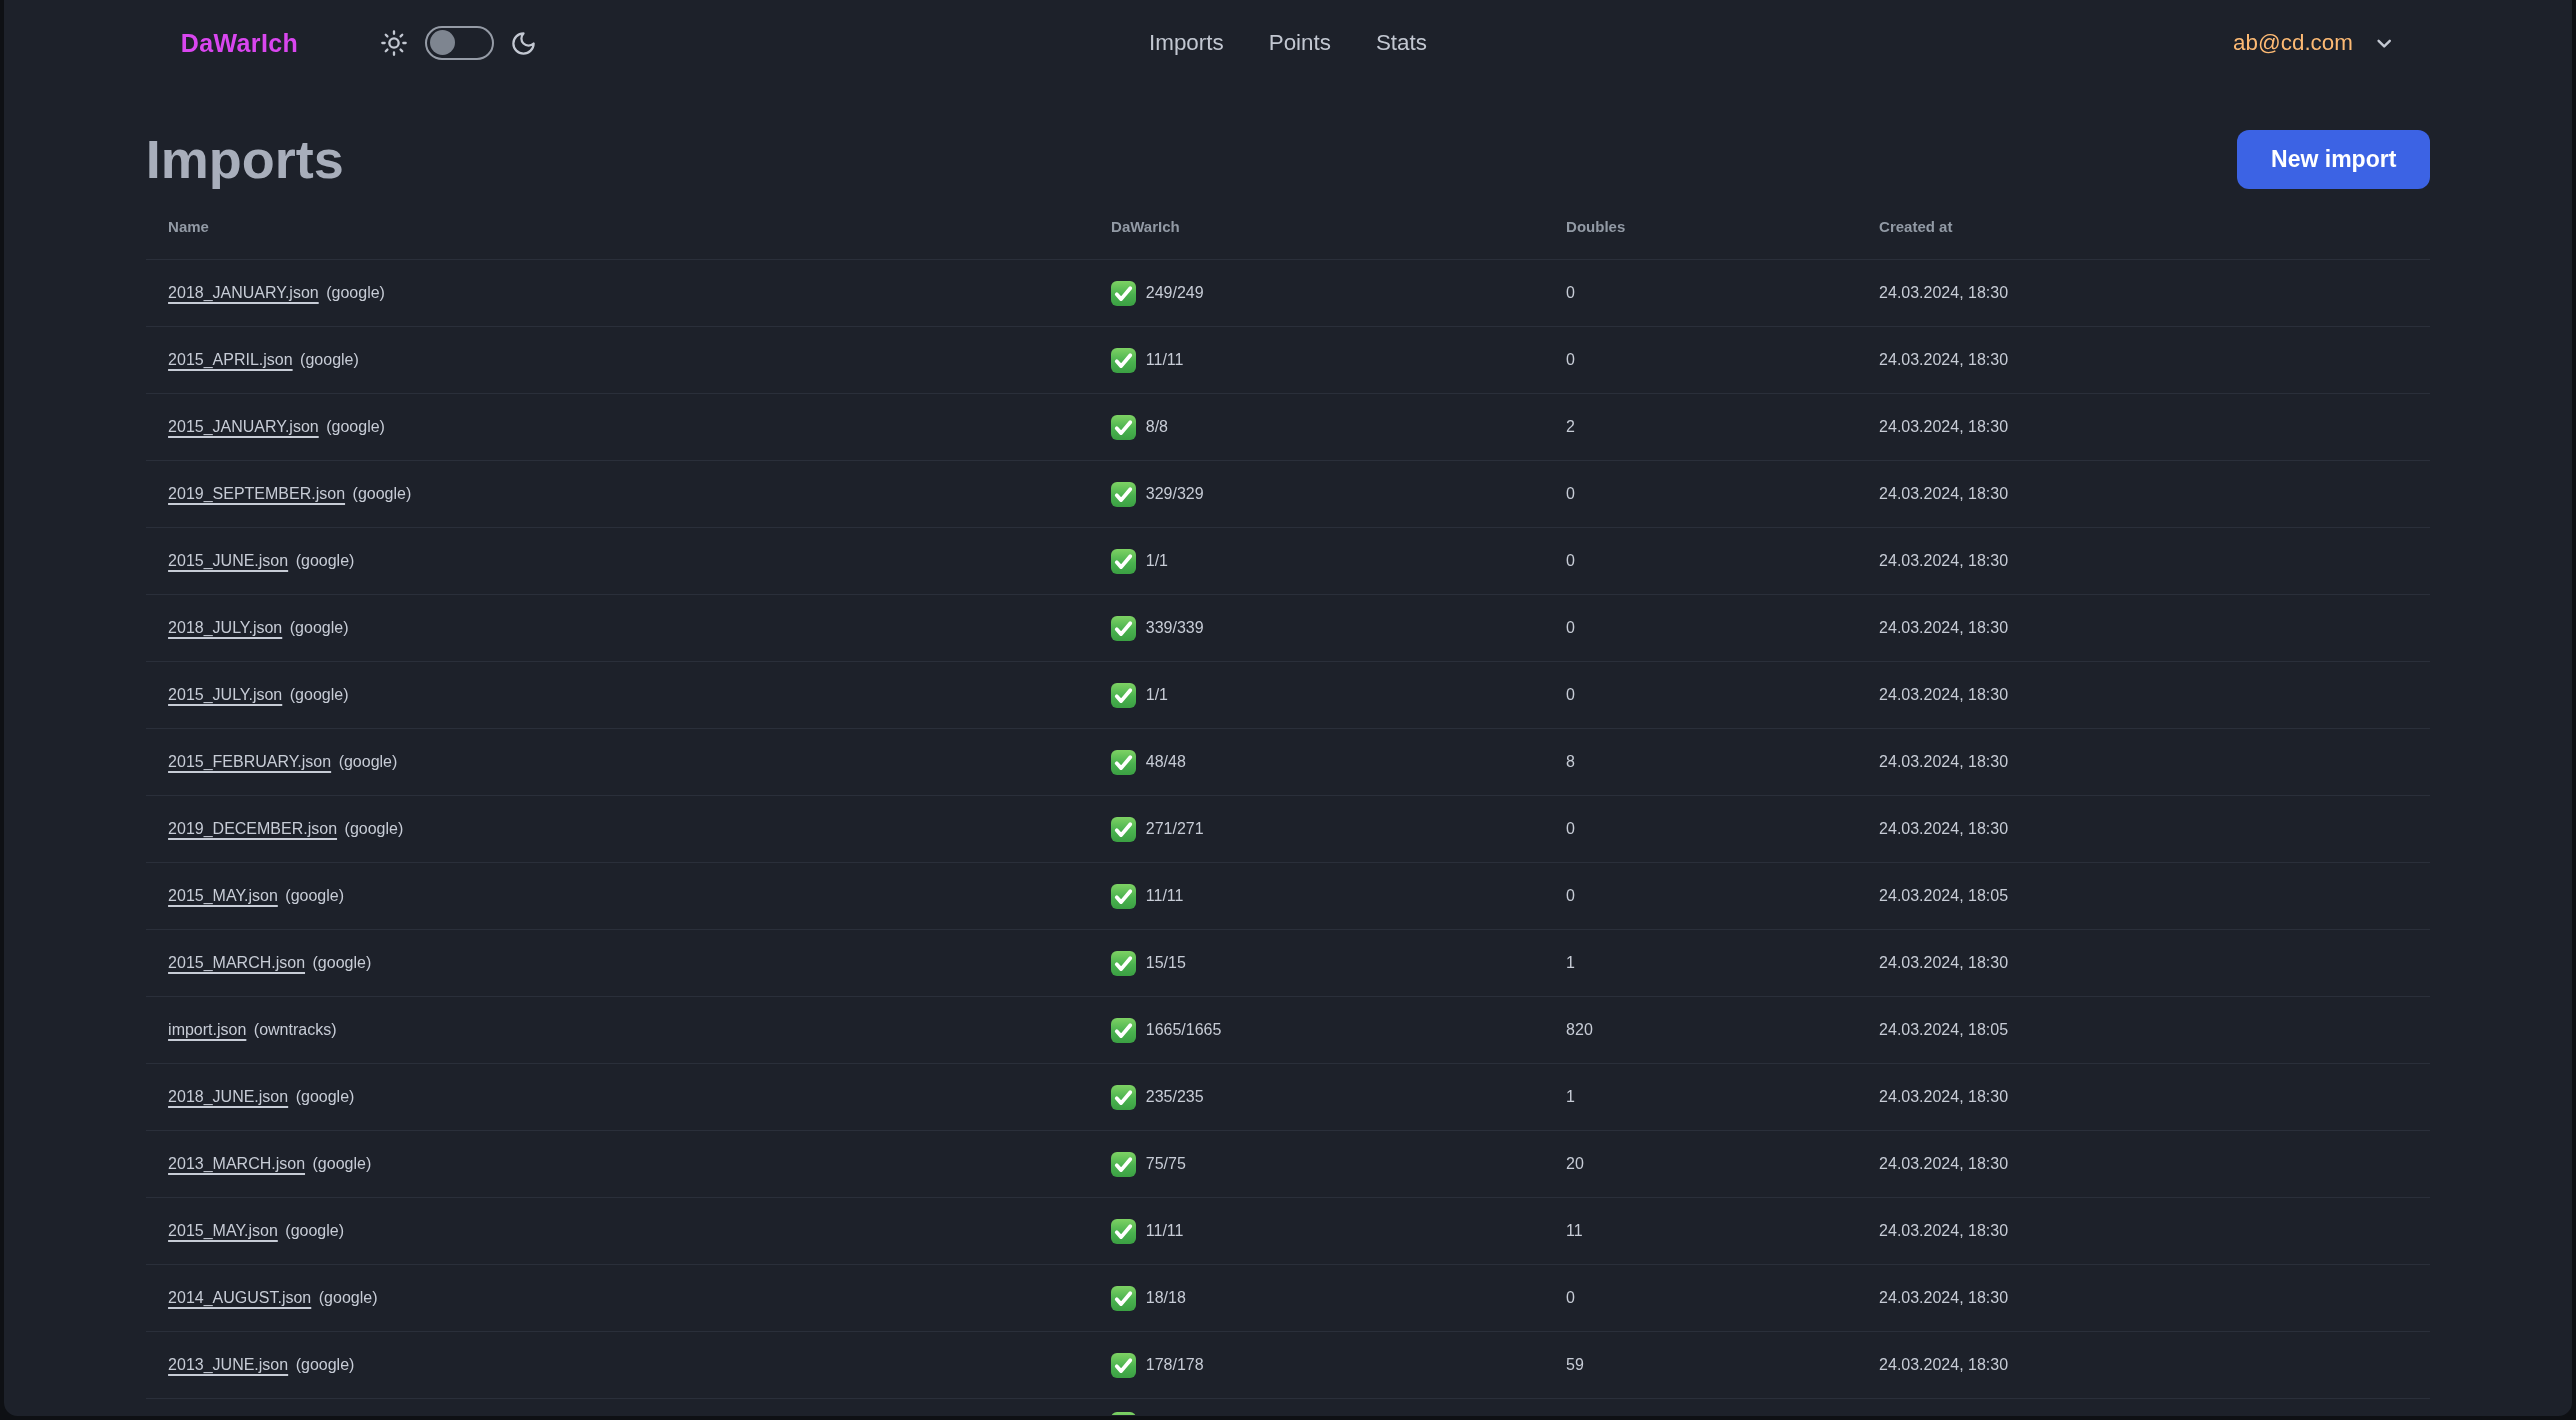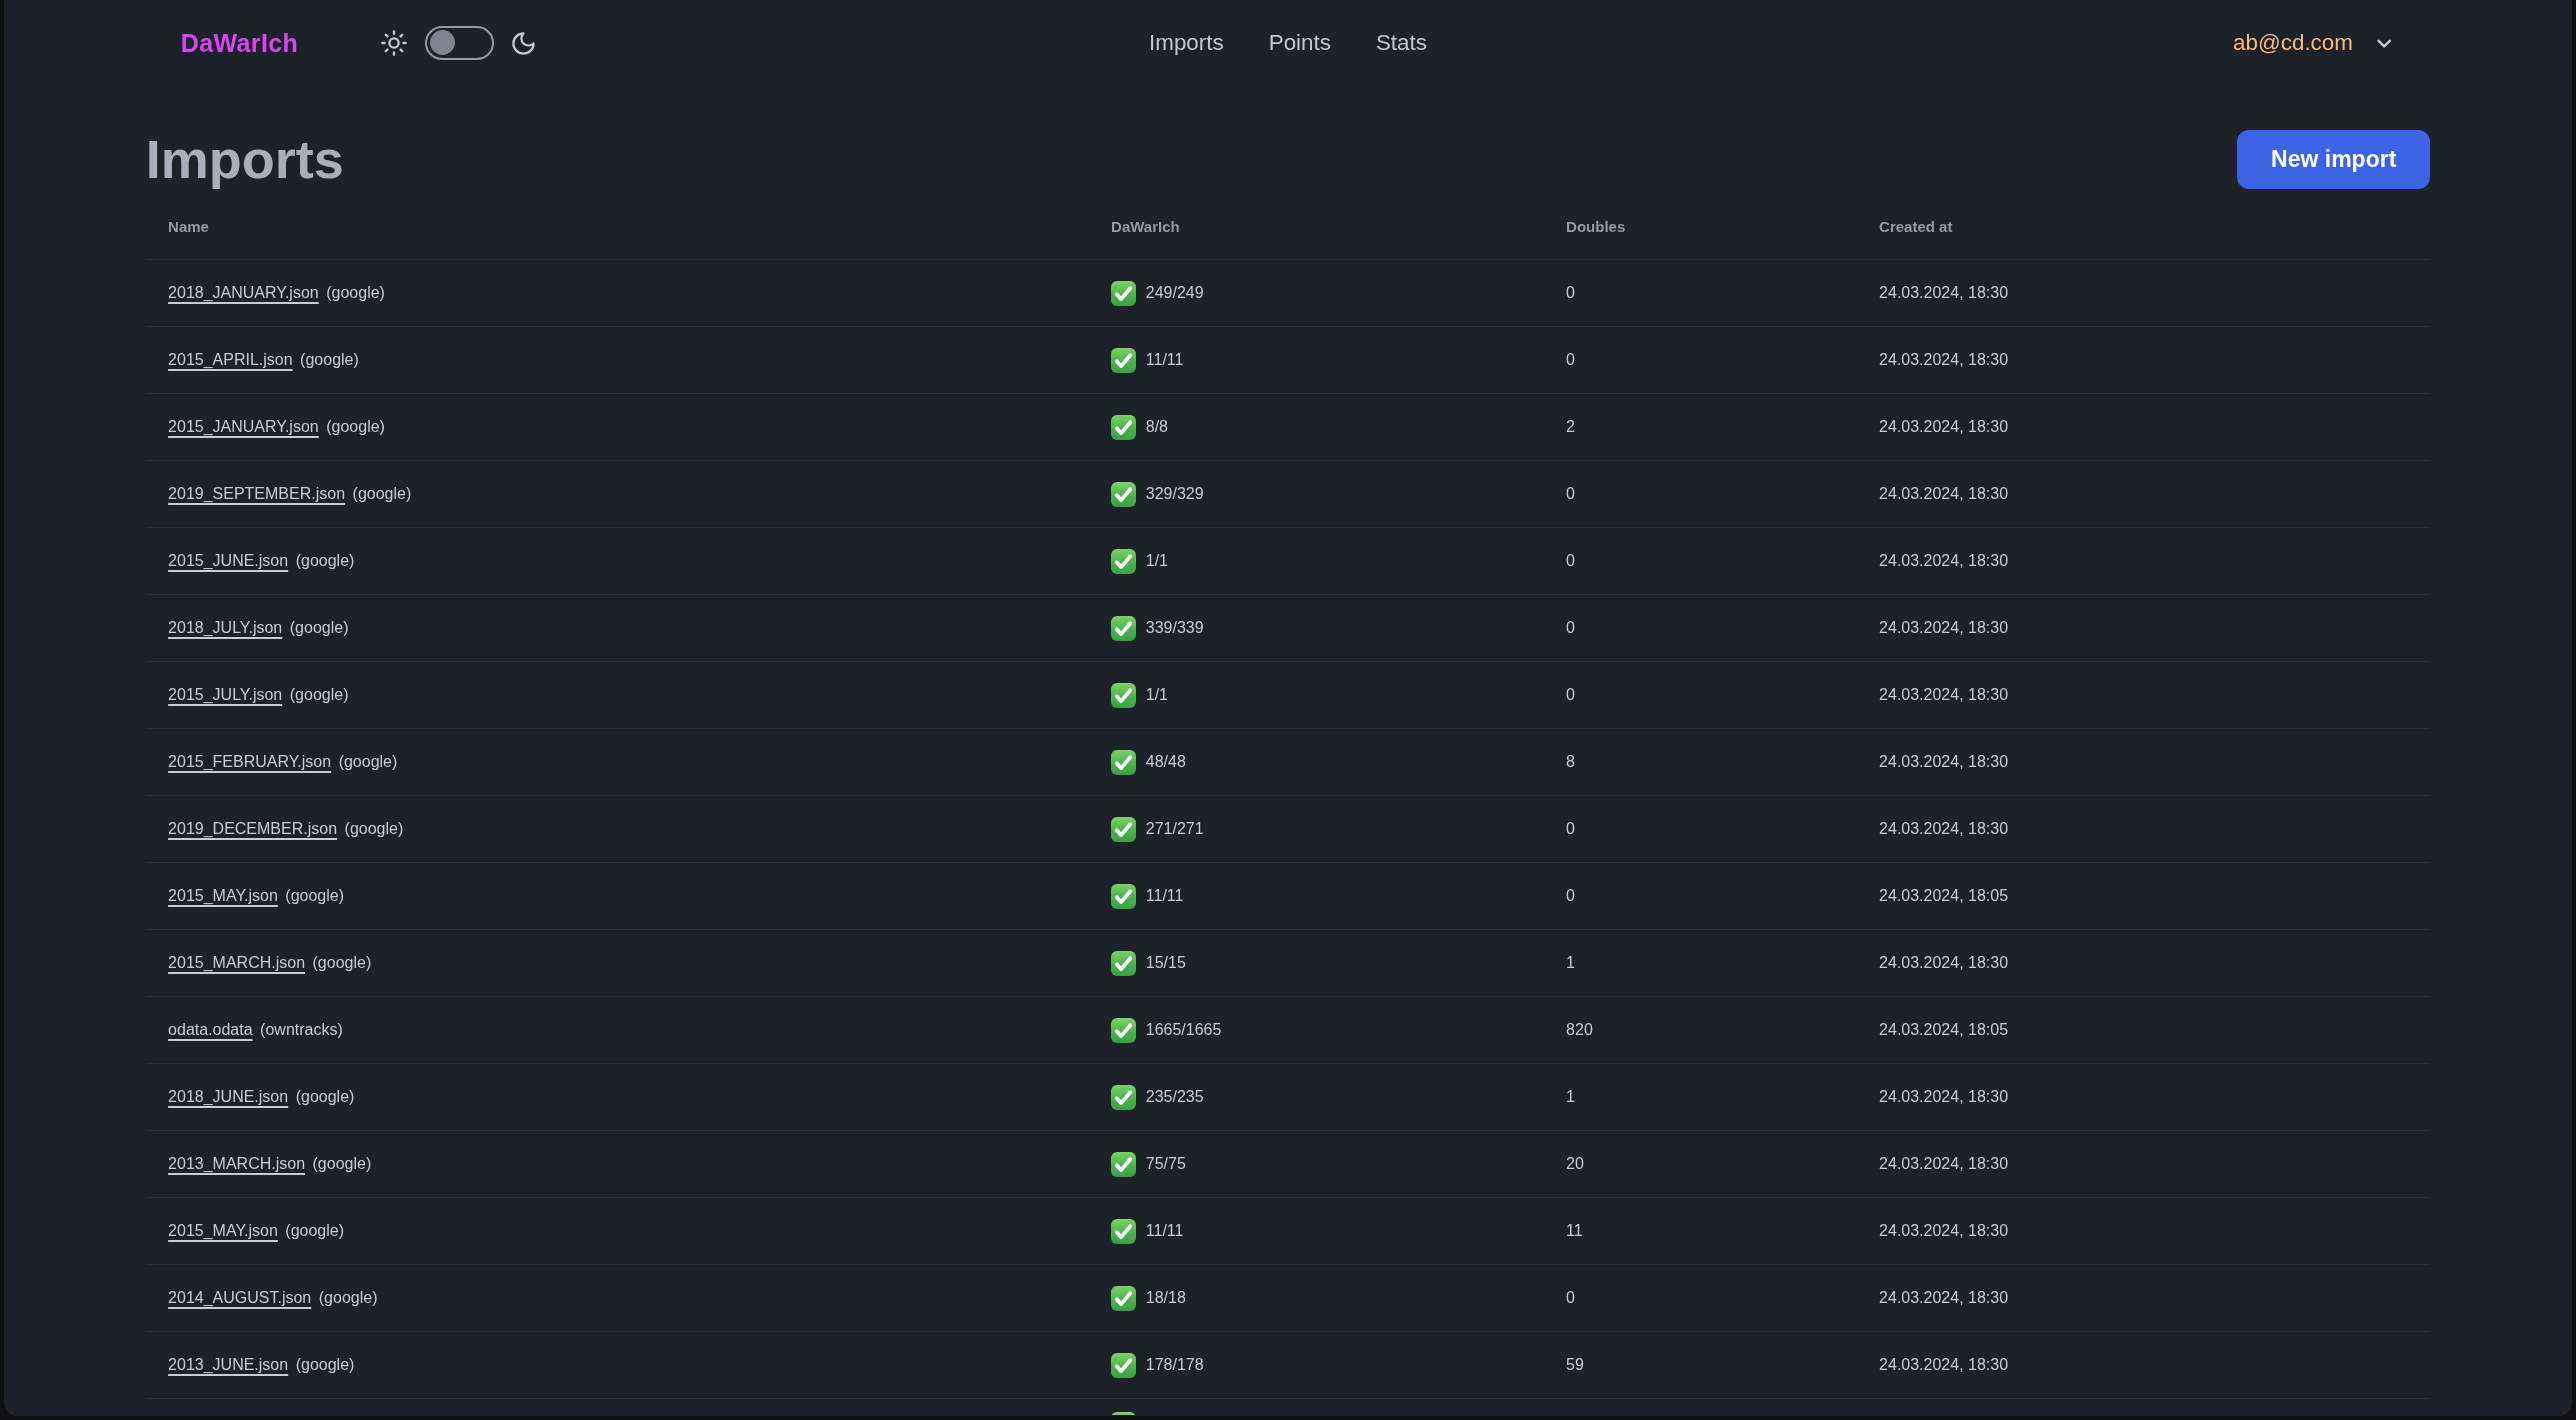--- a/index.html
+++ b/index.html
@@ -257,21 +257,21 @@
               <svg width="25" height="25" viewBox="0 0 24 24">
                 <path d="M5.5 12.8l4.2 4.6L18.5 7" fill="none" stroke="#ffffff" stroke-width="3.6" stroke-linecap="round" stroke-linejoin="round"></path>
               </svg>
             </span>
             <span>15/15</span>
           </div>
           <div class="cell"><span>1</span></div>
           <div class="cell"><span>24.03.2024, 18:30</span></div>
         </div>
         <div class="row">
-          <div class="cell"><a class="file-link">odata.odata</a><span class="src">(owntracks)</span></div>
+          <div class="cell"><a class="file-link">import.json</a><span class="src">(owntracks)</span></div>
           <div class="cell proc-cell">
             <span class="check">
               <svg width="25" height="25" viewBox="0 0 24 24">
                 <path d="M5.5 12.8l4.2 4.6L18.5 7" fill="none" stroke="#ffffff" stroke-width="3.6" stroke-linecap="round" stroke-linejoin="round"></path>
               </svg>
             </span>
             <span>1665/1665</span>
           </div>
           <div class="cell"><span>820</span></div>
           <div class="cell"><span>24.03.2024, 18:05</span></div>

